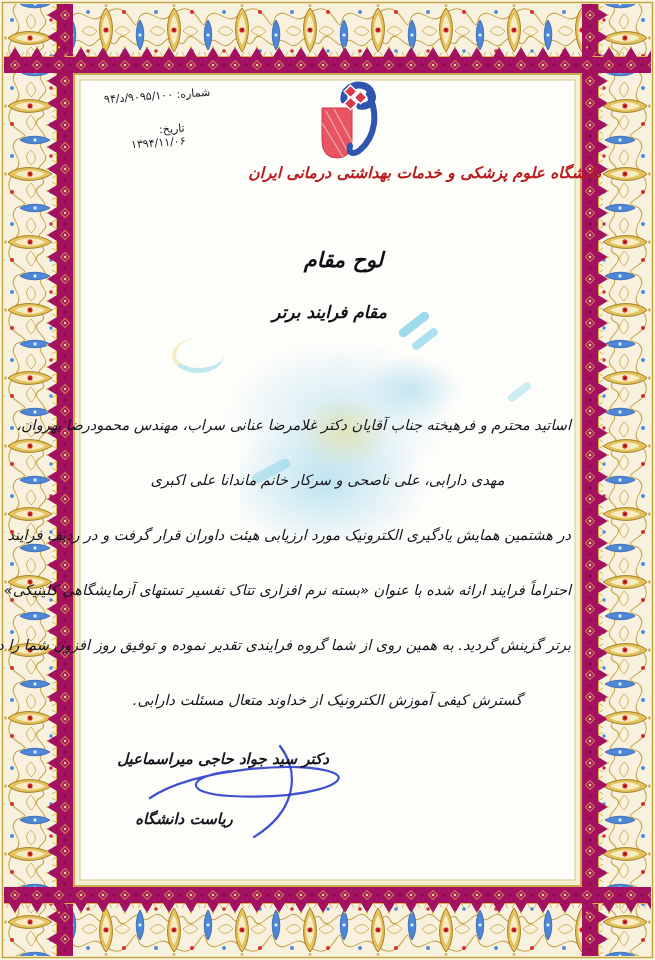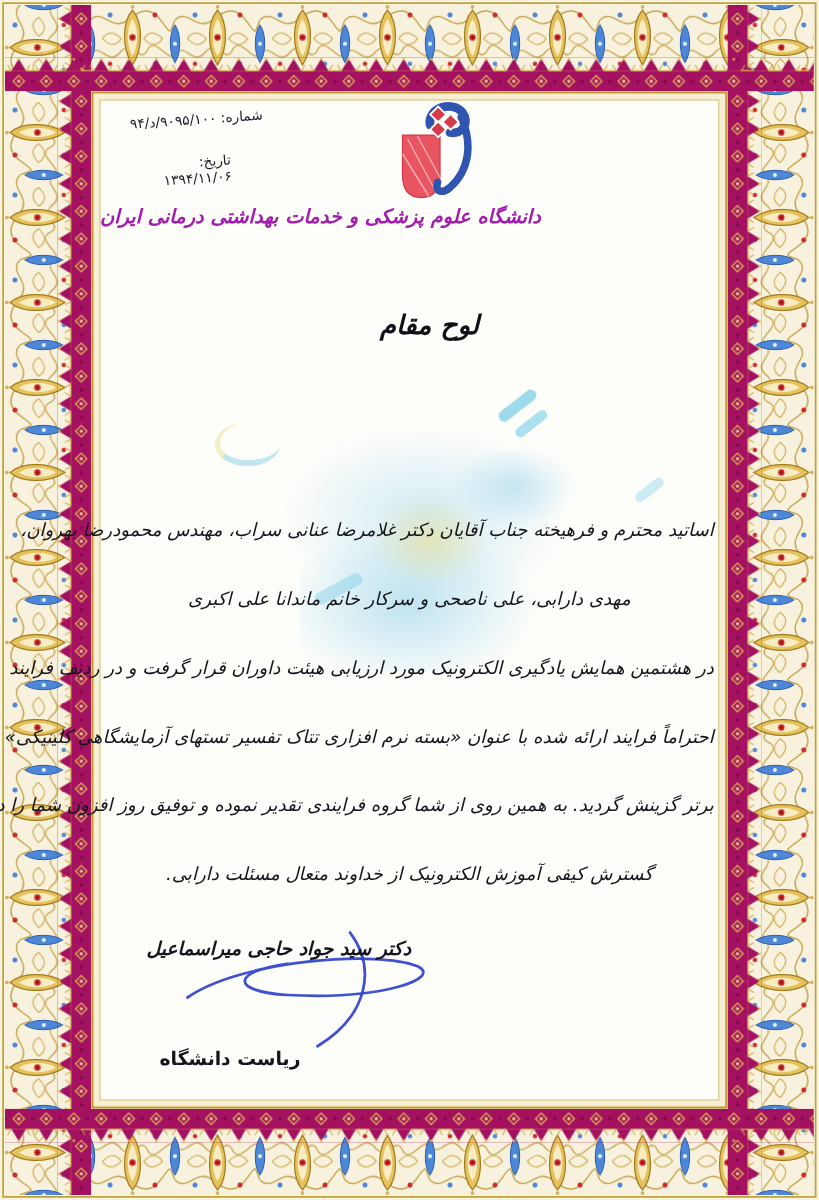--- a/index.html
+++ b/index.html
@@ -29,38 +29,38 @@
   .wm-d3{left:506px;top:388px;width:27px;height:8px;transform:rotate(-38deg);opacity:.5;}
   .wm-d4{left:250px;top:466px;width:42px;height:10px;transform:rotate(-28deg);opacity:.55;}
 
   
   .meta{position:absolute;left:84px;top:90px;width:128px;direction:rtl;text-align:right;
     transform:rotate(-4deg);color:#1c1c26;font-size:11px;letter-spacing:.2px;}
   .meta .line2{margin-top:21px;margin-left:0;padding-left:28px;padding-right:0;margin-right:28px;}
 
   .logo-wrap{position:absolute;left:312px;top:78px;width:66px;height:88px;}
 
-  .org{position:absolute;left:80px;top:164px;width:495px;direction:rtl;text-align:left;
-    font-size:15.5px;font-weight:bold;font-style:italic;color:#a21caf;}
+  .org{position:absolute;left:80px;top:164px;width:495px;direction:rtl;text-align:right;
+    font-size:15.5px;font-weight:bold;font-style:italic;color:#b91c1c;padding-left:26px;}
 
   .title{position:absolute;left:80px;top:248px;width:495px;direction:rtl;text-align:center;
     font-size:21px;font-weight:bold;font-style:italic;color:#101018;transform:translateX(16px);}
   .subtitle{position:absolute;left:80px;top:302px;width:495px;direction:rtl;text-align:center;
     font-size:17px;font-weight:bold;font-style:italic;color:#101018;transform:translateX(2px);}
 
   .bodytext{position:absolute;left:84px;top:398px;width:487px;direction:rtl;
     color:#14141c;font-size:14.5px;font-style:italic;font-weight:500;}
   .bodytext .bl{line-height:55px;white-space:nowrap;}
   .al-r{text-align:right;}
   .al-c{text-align:center;}
 
   .sig-name{position:absolute;left:102px;top:750px;width:218px;direction:rtl;text-align:center;
     font-size:15px;font-weight:bold;font-style:italic;color:#14141c;margin-left:12px;}
-  .sig-role{position:absolute;left:104px;top:838px;width:160px;direction:rtl;text-align:center;
-    font-size:15px;font-weight:bold;color:#14141c;}
+  .sig-role{position:absolute;left:104px;top:810px;width:160px;direction:rtl;text-align:center;
+    font-size:15px;font-weight:bold;font-style:italic;color:#14141c;}
   .sig-scribble{position:absolute;left:138px;top:738px;}
 </style>
 </head>
 <body>
 
 <div class="page">
 
   <svg class="border-art" width="655" height="960" viewBox="0 0 655 960" aria-hidden="true">
     <defs>
       <g id="arabTile">
@@ -158,20 +158,21 @@
           <rect x="34" y="9" width="9" height="9" transform="rotate(45 38.5 13.5)"></rect>
           <rect x="44" y="15" width="9" height="9" transform="rotate(45 48.5 19.5)"></rect>
           <rect x="34" y="21" width="9" height="9" transform="rotate(45 38.5 25.5)"></rect>
         </g>
       </svg>
     </div>
 
     <div class="org">دانشگاه علوم پزشکی و خدمات بهداشتی درمانی ایران</div>
 
     <div class="title">لوح مقام</div>
+    <div class="subtitle">مقام فرایند برتر</div>
 
     <div class="bodytext">
       <div class="bl al-r">اساتید محترم و فرهیخته جناب آقایان دکتر غلامرضا عنانی سراب، مهندس محمودرضا بهروان،</div>
       <div class="bl al-c">مهدی دارابی، علی ناصحی و سرکار خانم ماندانا علی اکبری</div>
       <div class="bl al-r">در هشتمین همایش یادگیری الکترونیک مورد ارزیابی هیئت داوران قرار گرفت و در ردیف فرایند</div>
       <div class="bl al-r">احتراماً فرایند ارائه شده با عنوان «بسته نرم افزاری تتاک تفسیر تستهای آزمایشگاهی کلینیکی»</div>
       <div class="bl al-r">برتر گزینش گردید. به همین روی از شما گروه فرایندی تقدیر نموده و توفیق روز افزون شما را در</div>
       <div class="bl al-c">گسترش کیفی آموزش الکترونیک از خداوند متعال مسئلت دارابی.</div>
     </div>
 

